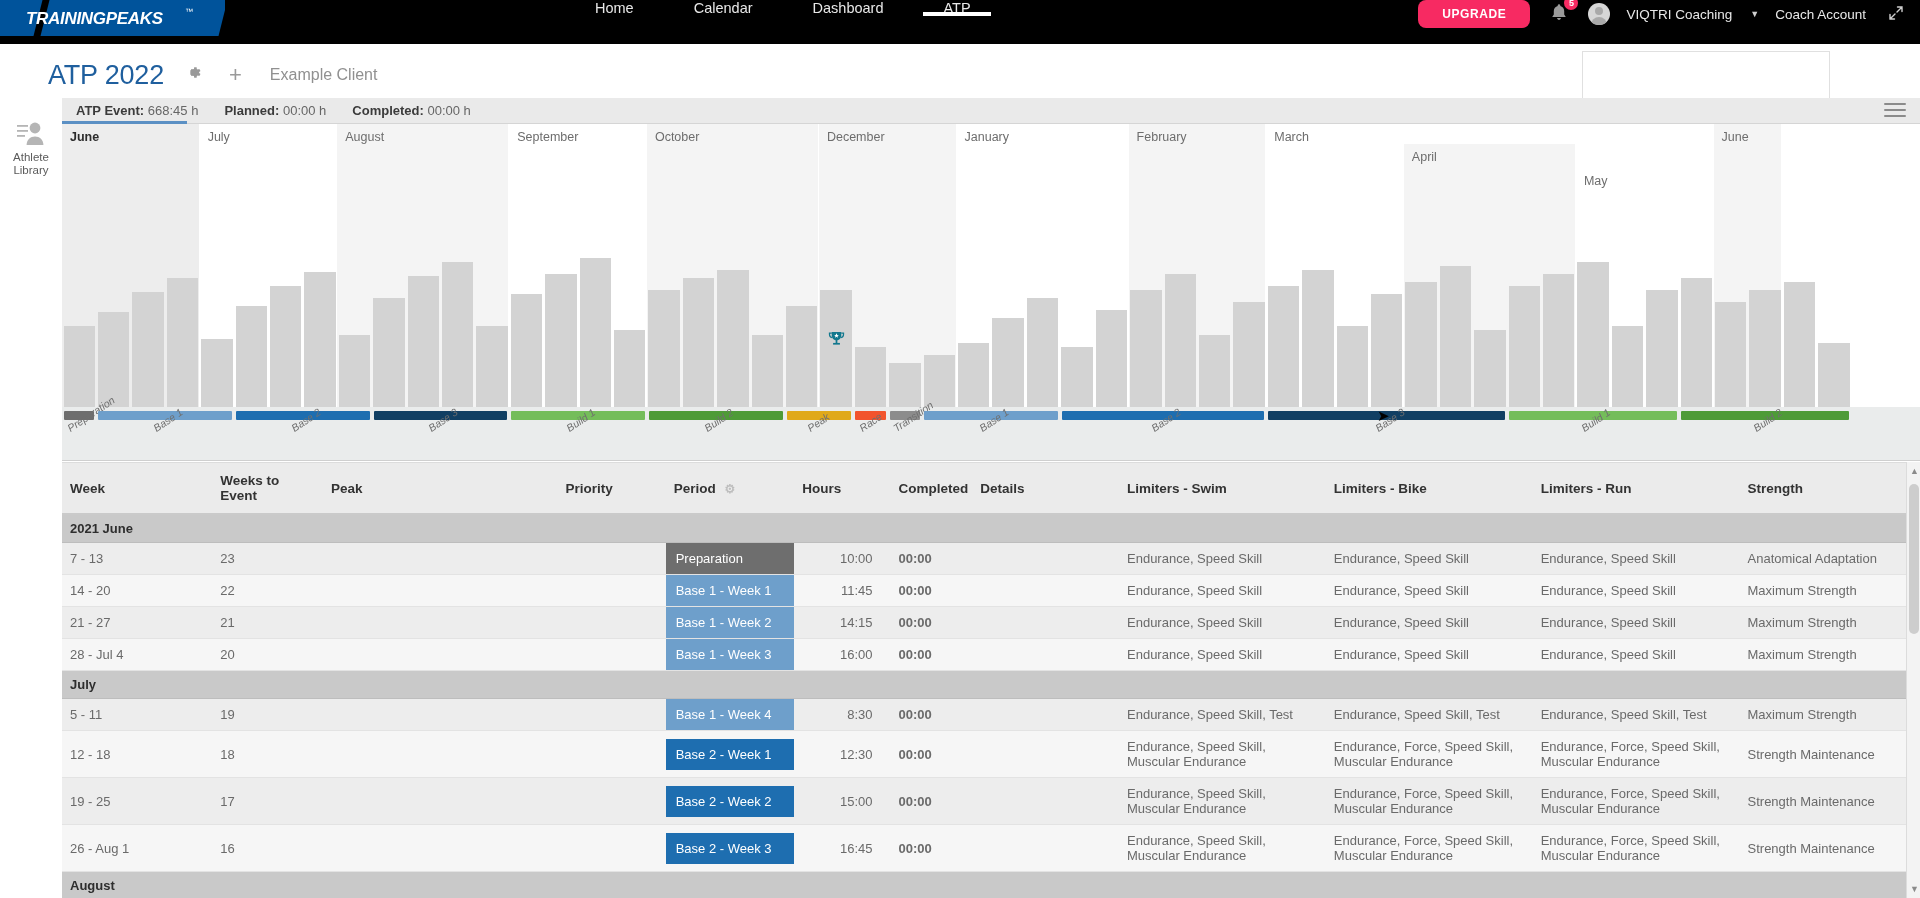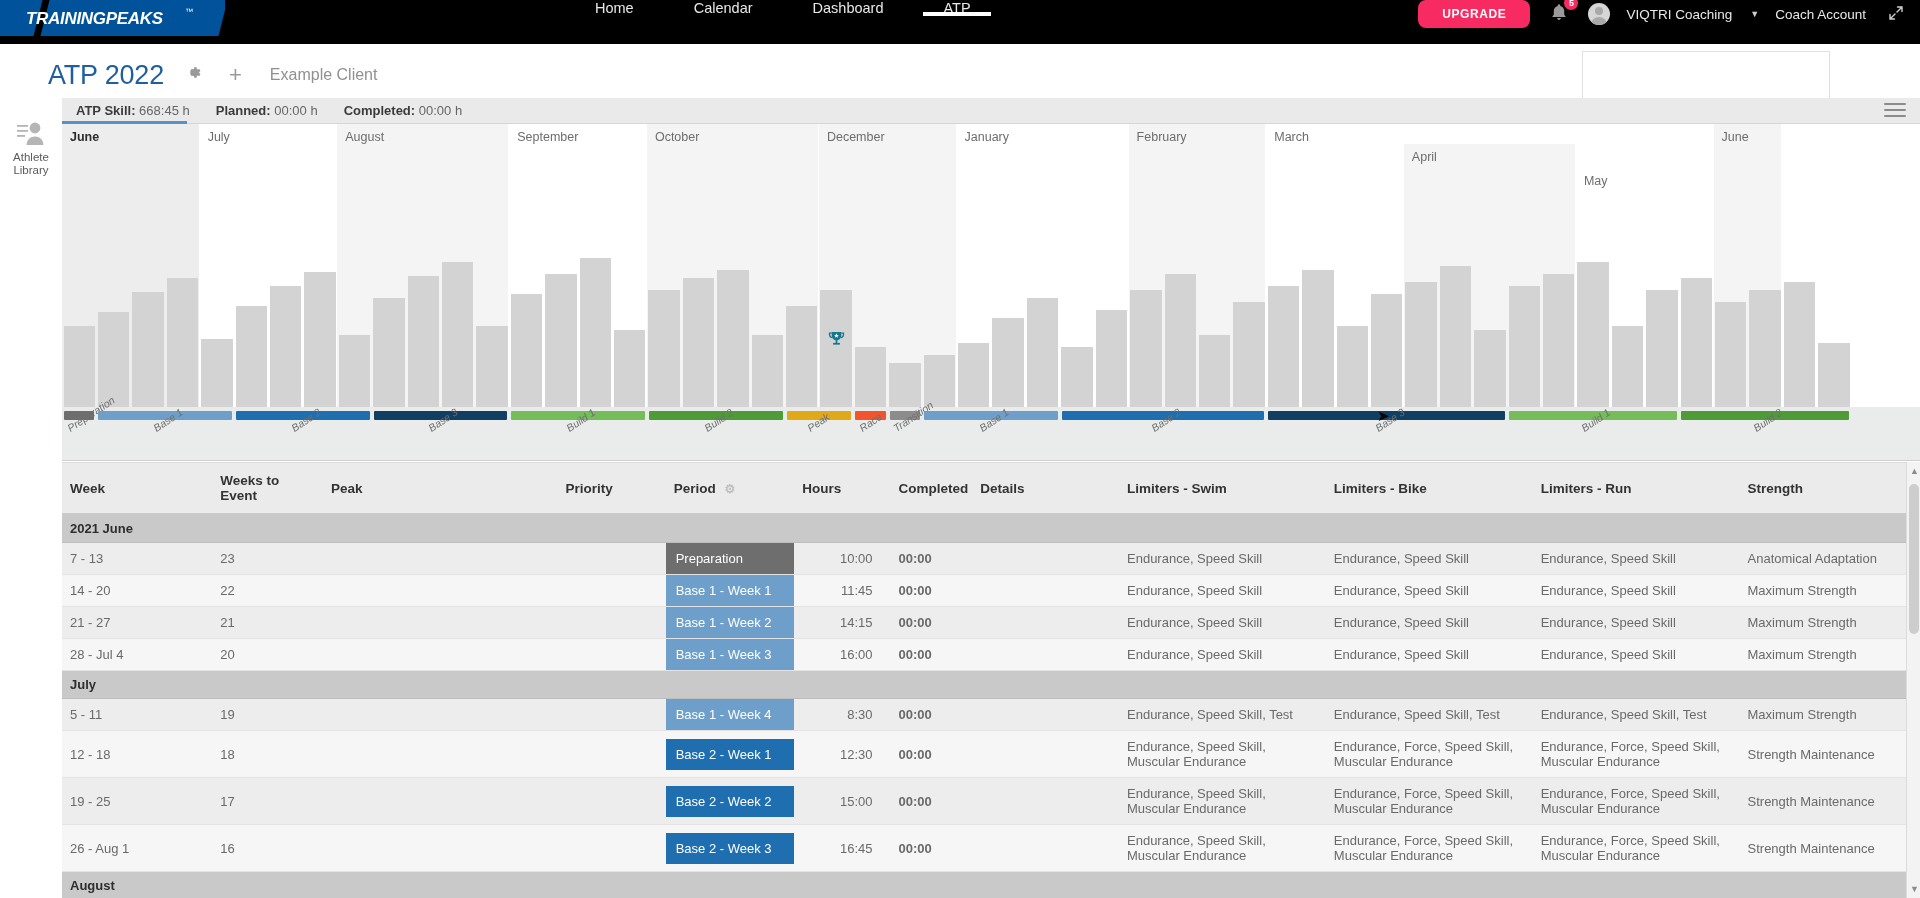--- a/index.html
+++ b/index.html
@@ -450,21 +450,21 @@
     </svg>
     <div class="al-label">Athlete</div>
     <div class="al-label">Library</div>
   </div>
 </div>
 
 <div class="content">
 
   <div class="stats-strip">
     <span class="stat">
-      <b>ATP Skill:</b>
+      <b>ATP Event:</b>
       <span>668:45 h</span>
     </span>
     <span class="stat">
       <b>Planned:</b>
       <span>00:00 h</span>
     </span>
     <span class="stat">
       <b>Completed:</b>
       <span>00:00 h</span>
     </span>

